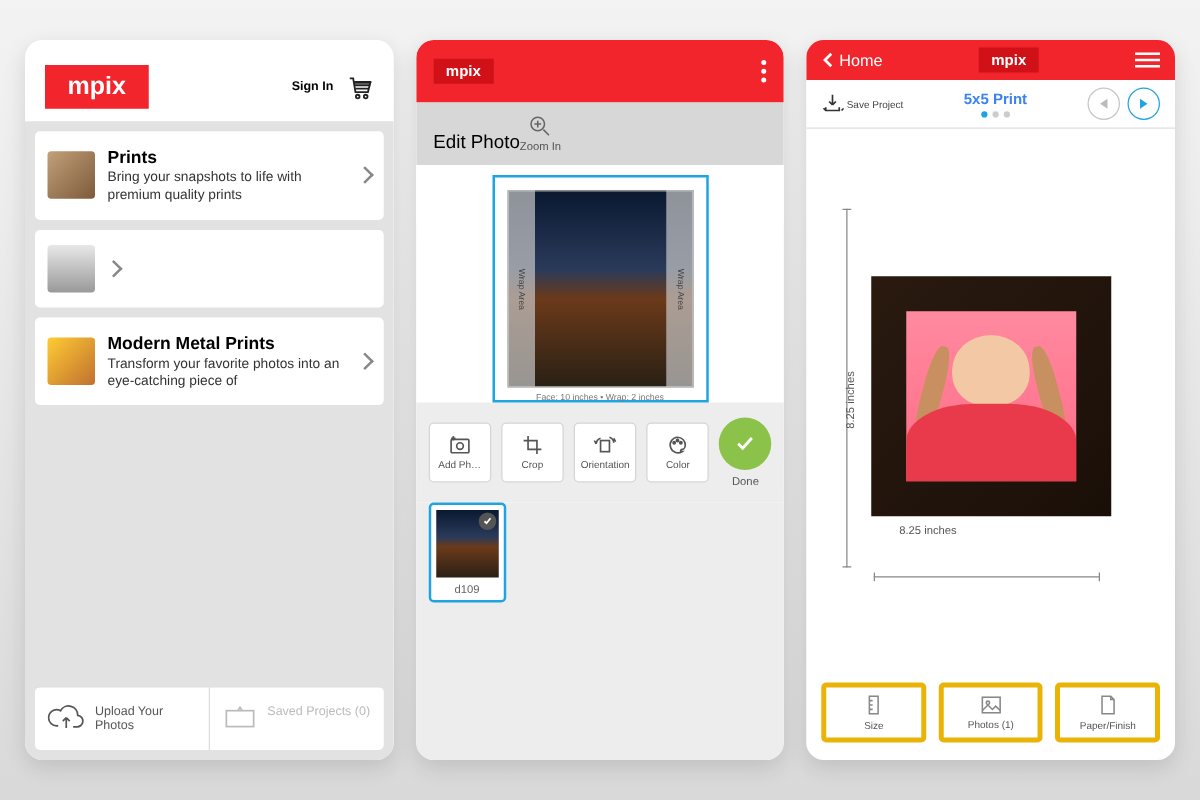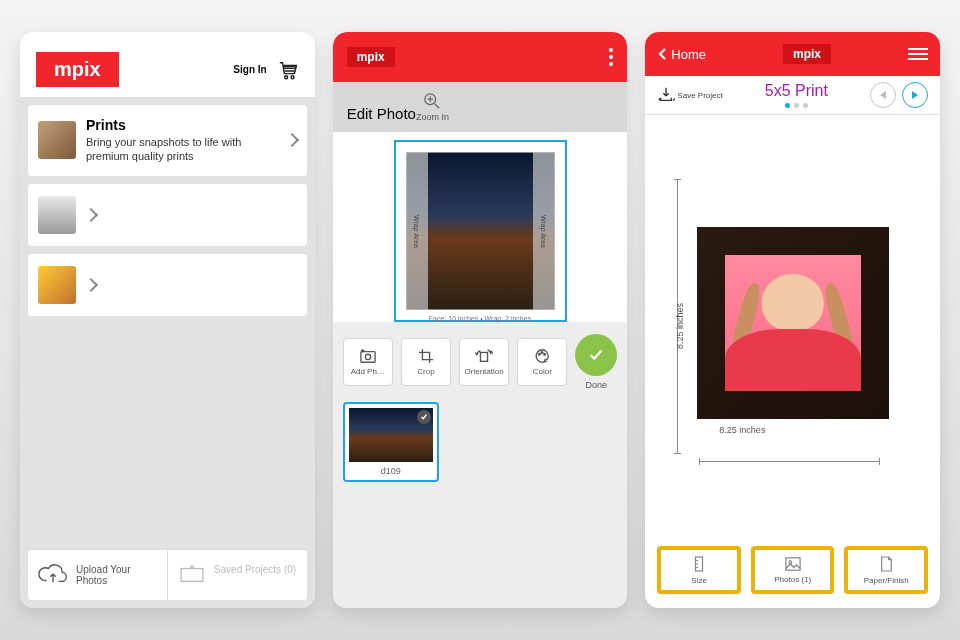--- a/index.html
+++ b/index.html
@@ -41,33 +41,33 @@
 .crop-inner{position:absolute;inset:10px;background:linear-gradient(180deg,#0a1930 0%,#2a3a5a 40%,#6b3a1a 55%,#2a2015 100%);border:1px solid #888}
 .crop-side{position:absolute;top:10px;bottom:10px;width:22px;background:rgba(200,200,200,.7);display:flex;align-items:center;justify-content:center;font-size:7px;color:#444;writing-mode:vertical-rl}
 .crop-side.l{left:10px}
 .crop-side.r{right:10px}
 .crop-cap{position:absolute;bottom:-2px;left:0;right:0;text-align:center;font-size:7px;color:#777}
 .toolbar{background:#ededed;padding:12px 10px;display:flex;gap:8px;align-items:center}
 .tbtn{width:54px;height:48px;background:#fff;border:1px solid #d5d5d5;border-radius:4px;display:flex;flex-direction:column;align-items:center;justify-content:center;gap:3px;font-size:8px;color:#555;cursor:pointer}
 .done{width:42px;height:42px;border-radius:50%;background:#8bc34a;margin-left:auto;display:flex;align-items:center;justify-content:center;cursor:pointer}
 .done-lbl{font-size:9px;color:#555;text-align:center;margin-top:4px}
 .thumbs{background:#ededed;flex:1;padding:0 10px 10px}
-.thm{width:96px;border:2px solid #1ea5e0;border-radius:4px;padding:4px;background:#fff;position:relative}
+.thm{width:62px;border:2px solid #1ea5e0;border-radius:4px;padding:4px;background:#fff;position:relative}
 .thm-img{height:54px;background:linear-gradient(180deg,#0a1930 0%,#2a3a5a 40%,#6b3a1a 55%,#2a2015 100%)}
 .thm-chk{position:absolute;top:6px;right:6px;width:14px;height:14px;border-radius:50%;background:#555;display:flex;align-items:center;justify-content:center}
 .thm-lbl{font-size:9px;color:#666;text-align:center;margin-top:4px}
 
 
-.p3-head{height:44px;display:flex;align-items:center;justify-content:space-between;padding:0 12px}
+.p3-head{height:32px;display:flex;align-items:center;justify-content:space-between;padding:0 12px}
 .p3-home{display:flex;align-items:center;color:#fff;font-size:13px;gap:4px}
 .hamb{display:flex;flex-direction:column;gap:3px}
 .hamb span{width:20px;height:2px;background:#fff}
 .p3-sub{display:flex;align-items:center;justify-content:space-between;padding:6px 12px;border-bottom:1px solid #e0e0e0}
 .save-proj{display:flex;flex-direction:row;align-items:center;font-size:8px;color:#444;gap:2px}
-.p3-title{font-size:16px;font-weight:400;color:#a21caf}
+.p3-title{font-size:12px;font-weight:700;color:#3b82f6}
 .pager{display:flex;gap:4px;margin-top:3px;justify-content:center}
 .pager span{width:5px;height:5px;border-radius:50%;background:#ccc}
 .pager span.on{background:#1ea5e0}
 .nav-circ{width:26px;height:26px;border:1px solid #c5c5c5;border-radius:50%;display:flex;align-items:center;justify-content:center}
 .nav-circ.play{border-color:#1ea5e0}
 .nav-arrows{display:flex;gap:6px}
 .preview{flex:1;display:flex;flex-direction:column;align-items:center;justify-content:center;position:relative;padding:20px 20px 10px}
 .frame{width:192px;height:192px;background:linear-gradient(135deg,#2a1a10,#1a0f08);padding:28px;position:relative}
 .frame-inner{width:100%;height:100%;background:linear-gradient(180deg,#ff8aa0 0%,#ff6b85 100%);position:relative;overflow:hidden}
 .girl{position:absolute;inset:0}
@@ -113,20 +113,24 @@
         <p>Bring your snapshots to life with premium quality prints</p>
       </div>
       <span class="chev-r"></span>
     </div>
     <div class="cat">
       <div class="thumb c"></div>
       <span class="chev-r"></span>
     </div>
     <div class="cat">
       <div class="thumb d"></div>
+      <div class="cat-txt">
+        <h4>Modern Metal Prints</h4>
+        <p>Transform your favorite photos into an eye-catching piece of</p>
+      </div>
       <span class="chev-r"></span>
     </div>
     <div class="p1-foot" style="margin-top:auto;background:#fff;border-radius:4px">
       <div class="p1-fbtn">
         <span>
           <svg width="30" height="22" viewBox="0 0 32 24" fill="none" stroke="#555" stroke-width="1.5">
               <path d="M9 18a7 7 0 1 1 2-13 8 8 0 0 1 15 4 5 5 0 0 1-1 10h-3"></path>
               <path d="M16 20v-9m0 0-3 3m3-3 3 3"></path>
             </svg>
         </span>

